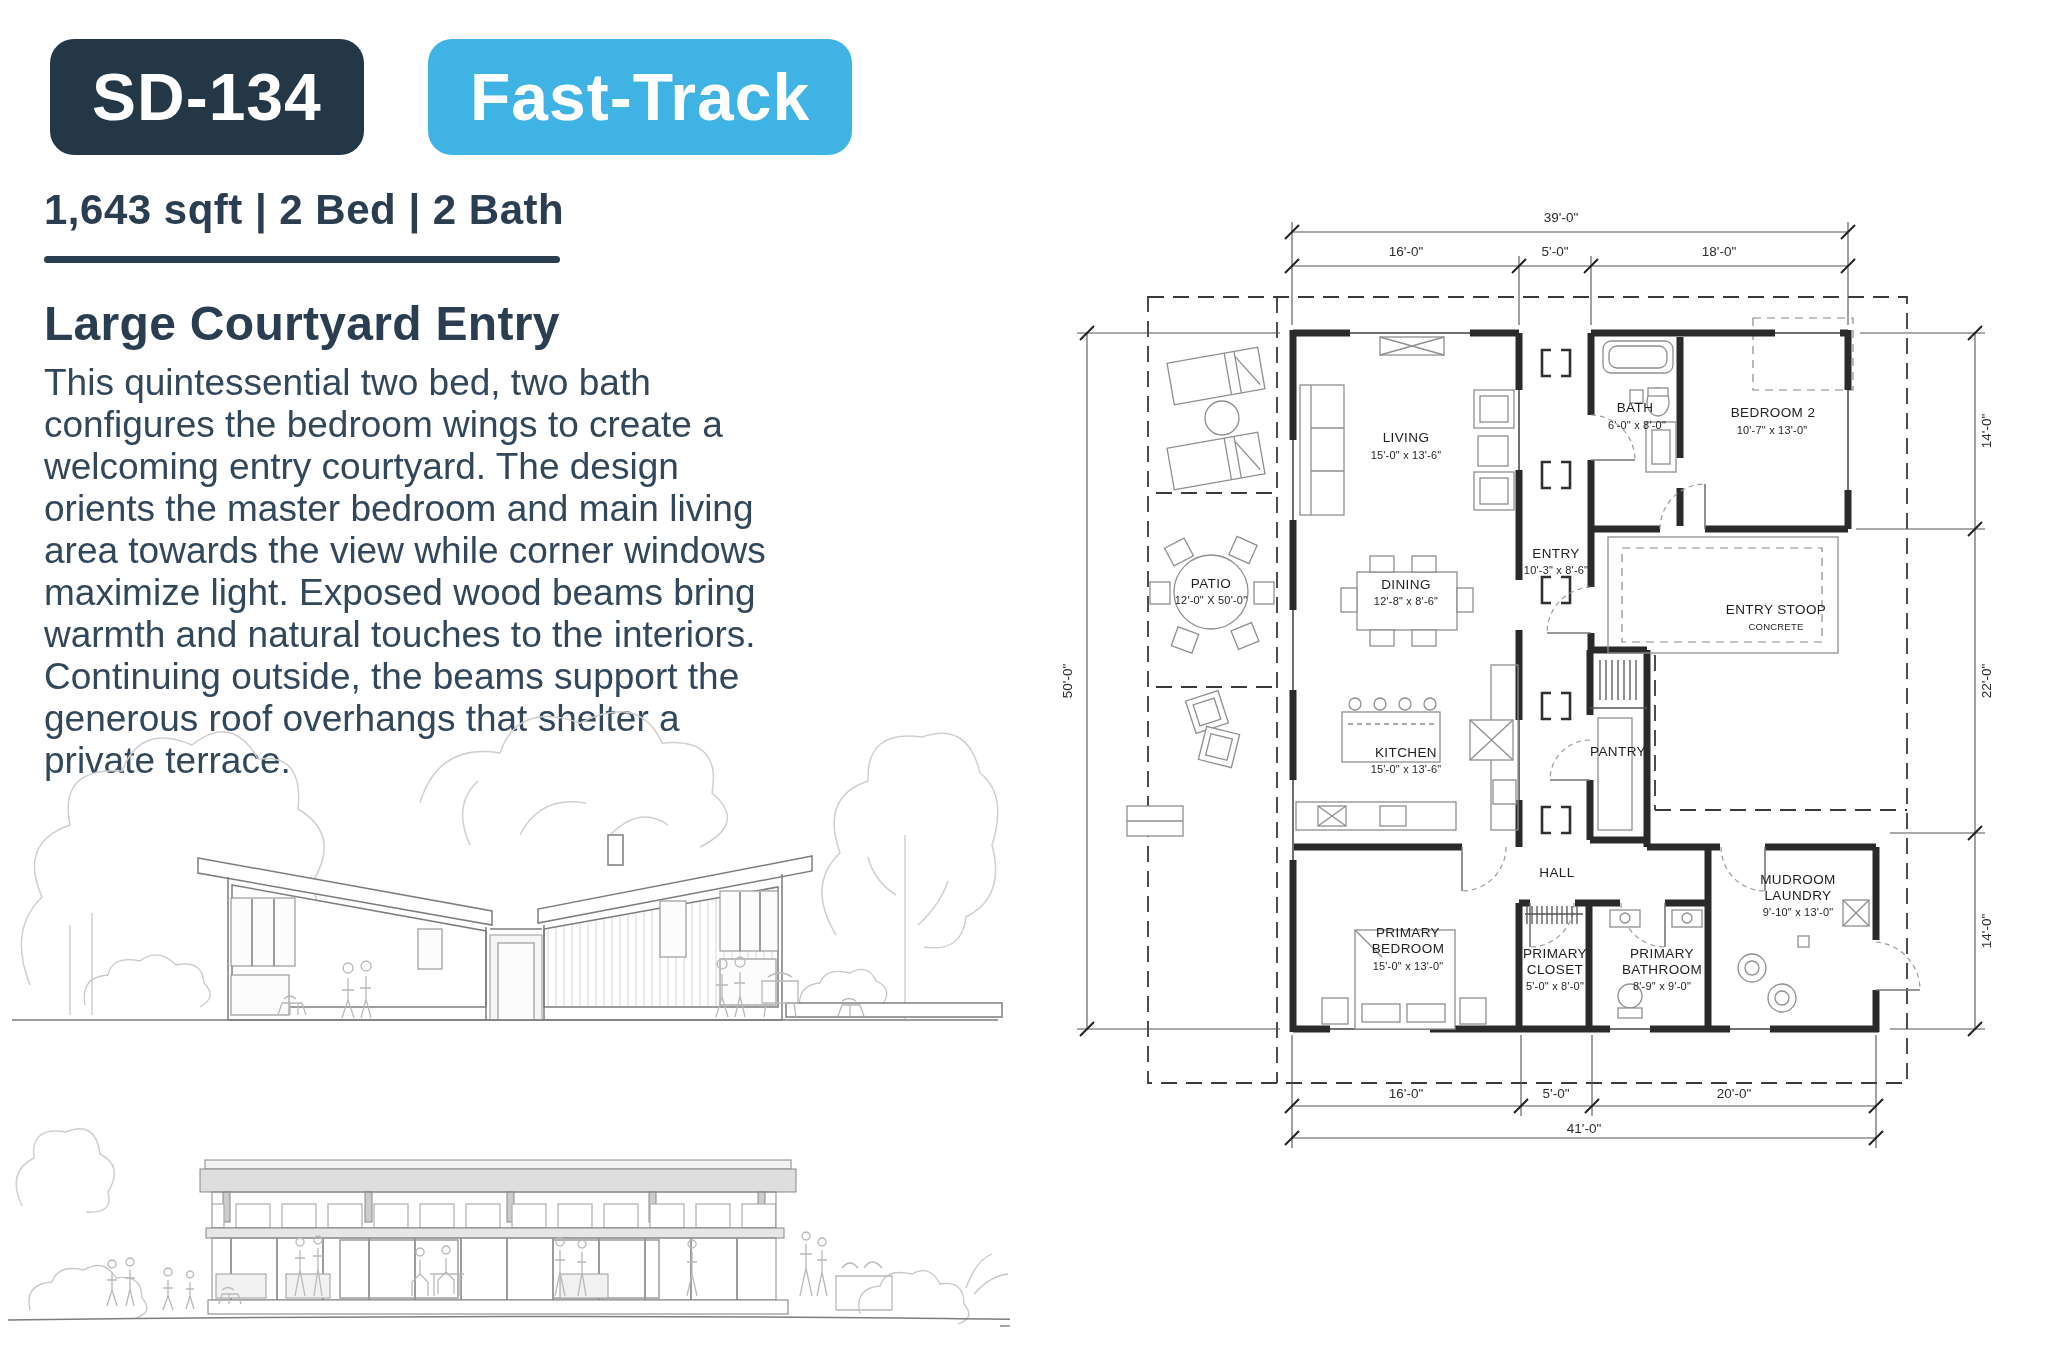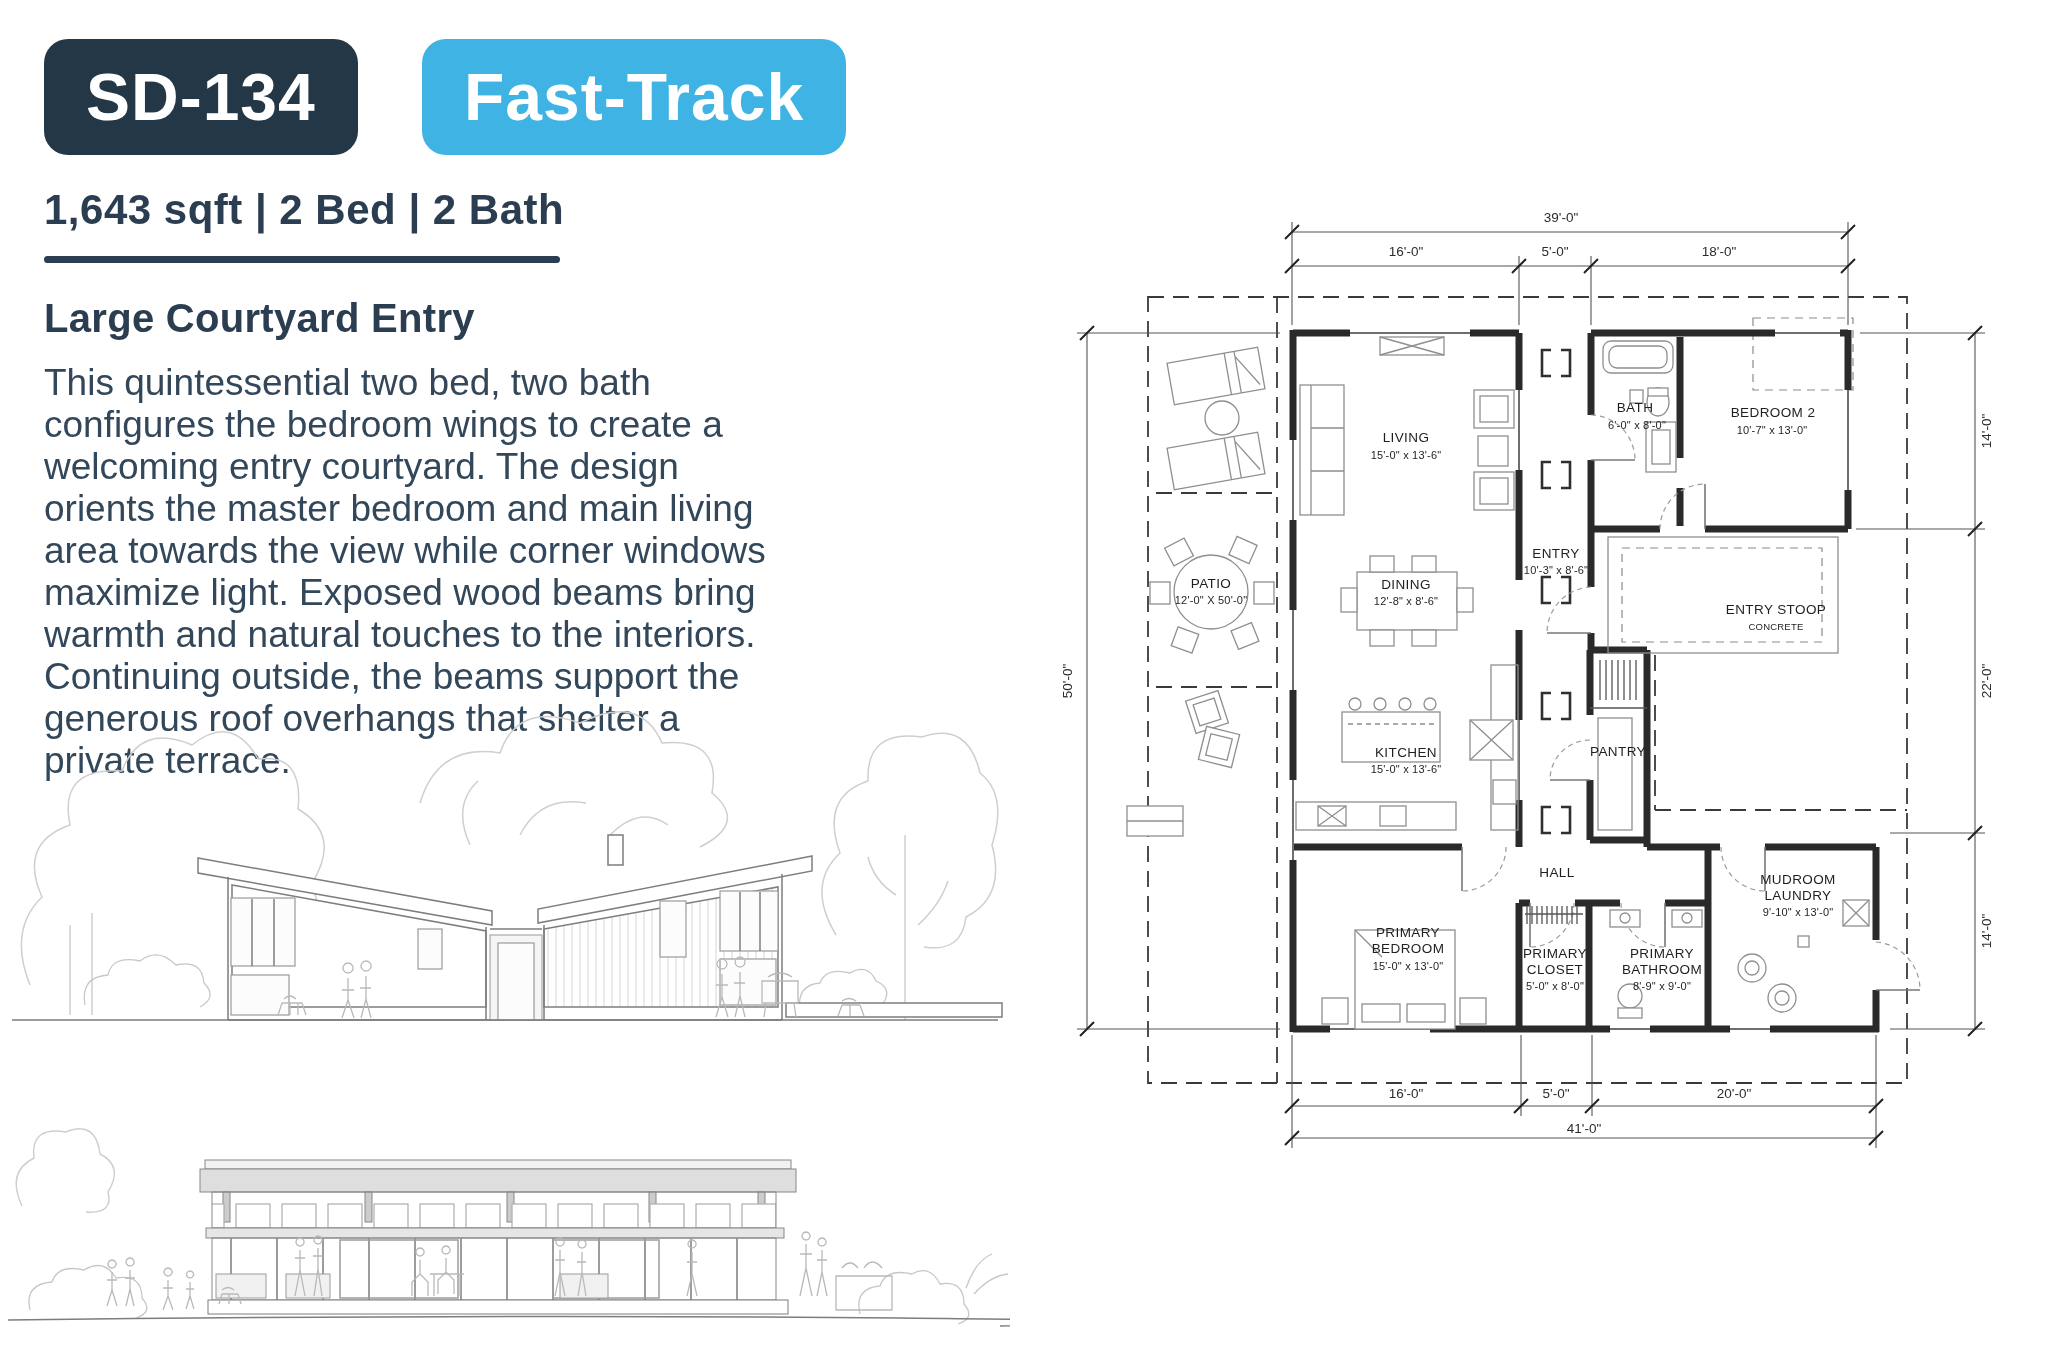--- a/index.html
+++ b/index.html
@@ -8,27 +8,27 @@
   *{box-sizing:border-box;}
   html,body{margin:0;padding:0;}
   body{
     width:2048px;height:1365px;position:relative;background:#ffffff;
     font-family:"Liberation Sans",sans-serif;overflow:hidden;
   }
   .abs{position:absolute;}
   
   .badge{top:39px;height:116px;border-radius:24px;color:#fff;font-weight:bold;
          font-size:66px;display:flex;align-items:center;justify-content:center;
-         padding:0 42px;letter-spacing:1px;}
+         padding:0 42px;letter-spacing:1px;margin-left:6px;}
   #badge-model{left:44px;background:var(--navy);}
   #badge-tag{left:422px;background:var(--blue);}
   
   #specs{left:44px;top:186px;font-size:42px;font-weight:bold;color:var(--heading);letter-spacing:.5px;}
   #divider{left:44px;top:256px;width:516px;height:7px;background:var(--heading);border-radius:4px;}
-  #headline{left:44px;top:296px;font-size:40px;font-weight:bold;color:var(--heading);letter-spacing:.3px;}
+  #headline{left:44px;top:296px;font-size:48px;font-weight:bold;color:var(--heading);letter-spacing:.3px;}
   #description{left:44px;top:362px;width:725px;font-size:37px;line-height:42px;color:var(--body);}
   
   svg text{font-family:"Liberation Sans",sans-serif;fill:#1f1f1f;}
   .rname{font-size:13.5px;letter-spacing:.4px;}
   .rdims{font-size:11px;letter-spacing:.2px;}
   .rsub{font-size:9.5px;letter-spacing:.2px;}
   .dimtxt{font-size:13.5px;fill:#2c2c2c;}
   
   .wall{stroke:#2a2a2a;stroke-width:7;fill:none;}
   .win{stroke:#6e6e6e;stroke-width:2;fill:none;}

